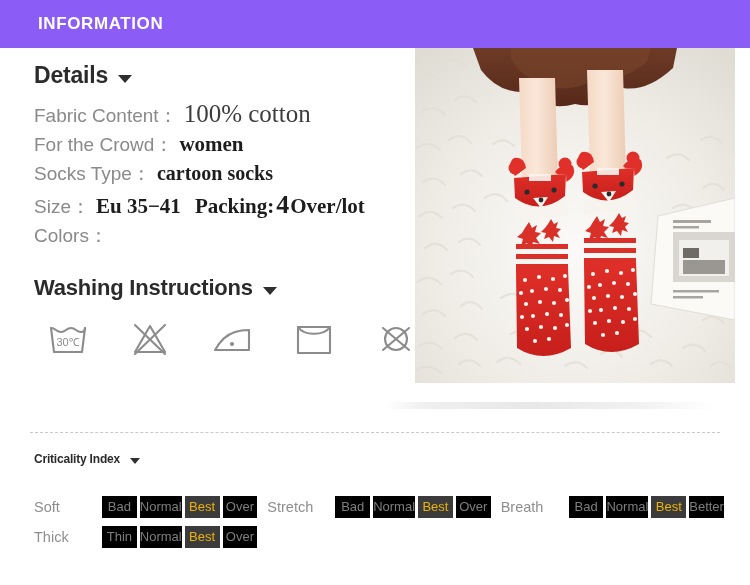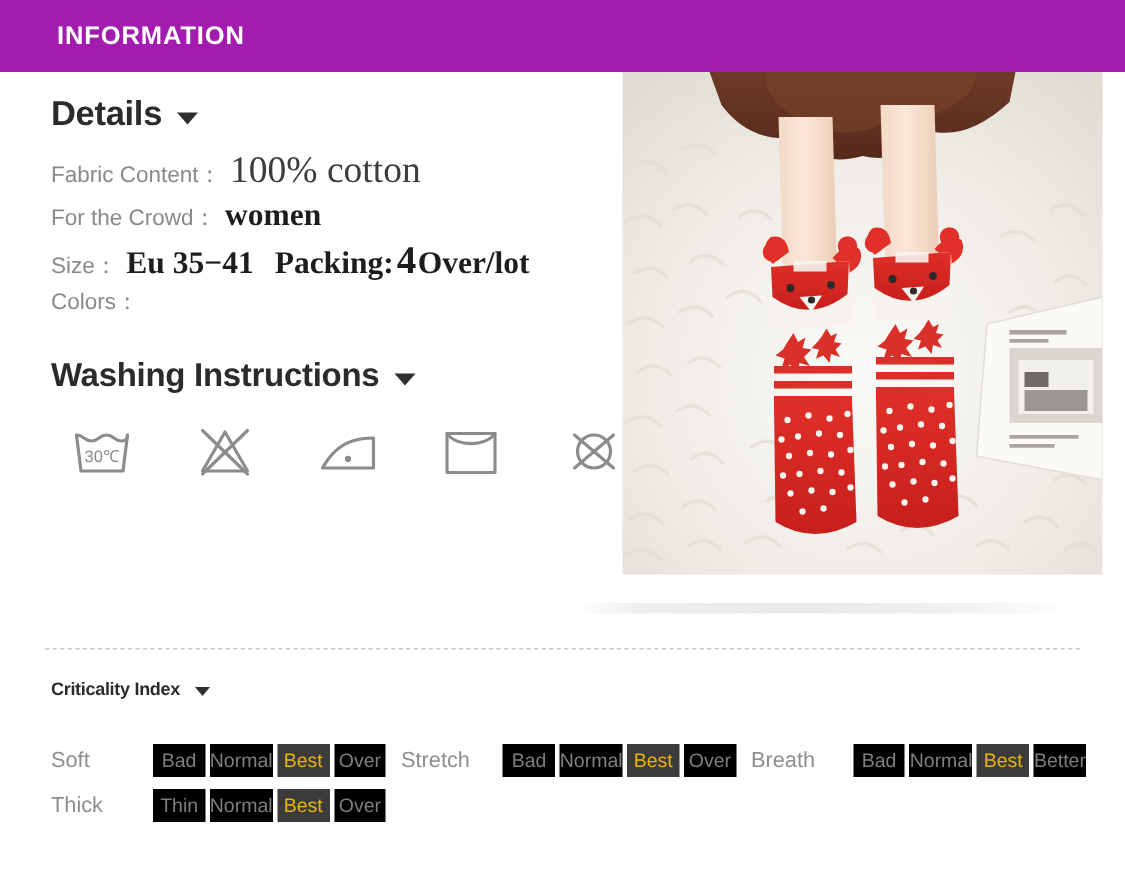--- a/index.html
+++ b/index.html
@@ -14,21 +14,21 @@
     overflow: hidden;
     font-family: "Liberation Sans", sans-serif;
     -webkit-font-smoothing: antialiased;
   }
 
   
   .header-bar {
     position: absolute;
     left: 0; top: 0;
     width: 750px; height: 48px;
-    background: #a21caf;
+    background: #8b5cf6;
   }
   .header-title {
     position: absolute;
     left: 38px; top: 0;
     height: 48px;
     line-height: 48px;
     color: #ffffff;
     font-size: 17px;
     font-weight: bold;
     letter-spacing: 0.6px;
@@ -73,21 +73,21 @@
   
   .details-list { margin-top: 11px; }
   .detail-row {
     display: flex;
     align-items: baseline;
     white-space: nowrap;
     margin-bottom: 3px;
   }
   .detail-label {
     color: #8a8a8a;
-    font-size: 15px;
+    font-size: 19px;
     font-family: "Liberation Sans", sans-serif;
     font-weight: normal;
   }
   .detail-value {
     font-family: "Liberation Serif", serif;
     color: #1d1d1d;
     margin-left: 6px;
   }
   .v-fabric { font-size: 25px; font-weight: normal; color: #3d3d3d; }
   .v-crowd  { font-size: 21px; font-weight: bold; }
@@ -204,20 +204,24 @@
     <div class="detail-row">
       <span class="detail-label">Fabric Content：</span>
       <span class="detail-value v-fabric">100% cotton</span>
     </div>
 
     <div class="detail-row">
       <span class="detail-label">For the Crowd：</span>
       <span class="detail-value v-crowd">women</span>
     </div>
 
+    <div class="detail-row">
+      <span class="detail-label">Socks Type：</span>
+      <span class="detail-value v-type">cartoon socks</span>
+    </div>
 
     <div class="detail-row">
       <span class="detail-label">Size：</span>
       <span class="detail-value v-size">Eu 35−41</span>
       <span class="detail-value v-packlabel">Packing:</span>
       <span class="detail-value v-packnum">4</span>
       <span class="detail-value v-packunit">Over/lot</span>
     </div>
 
     <div class="detail-row">

